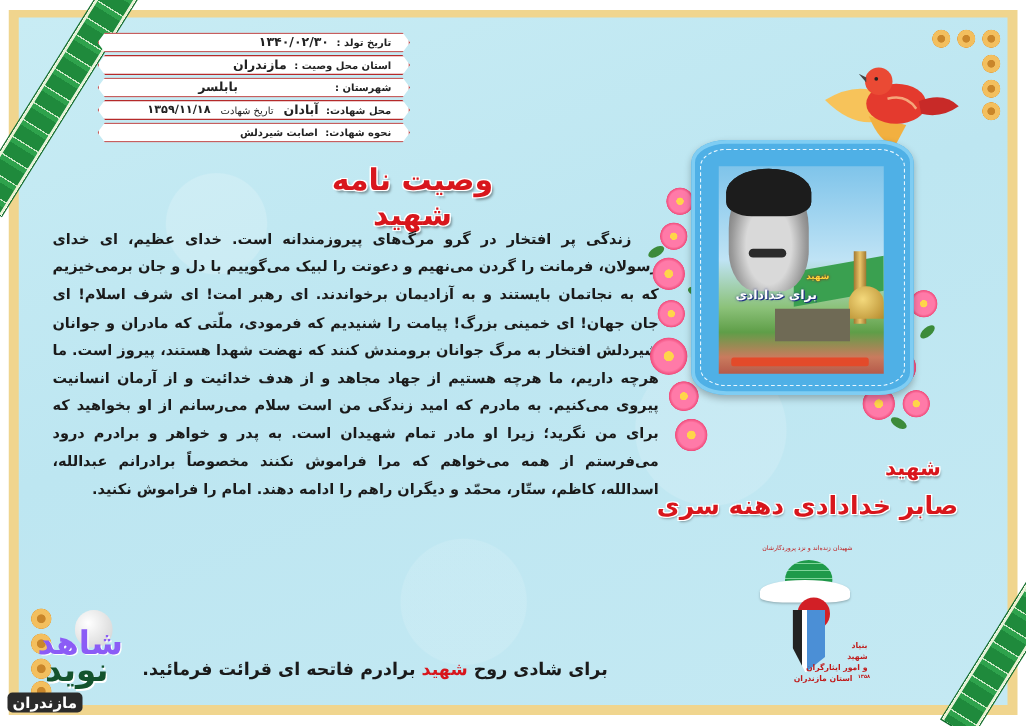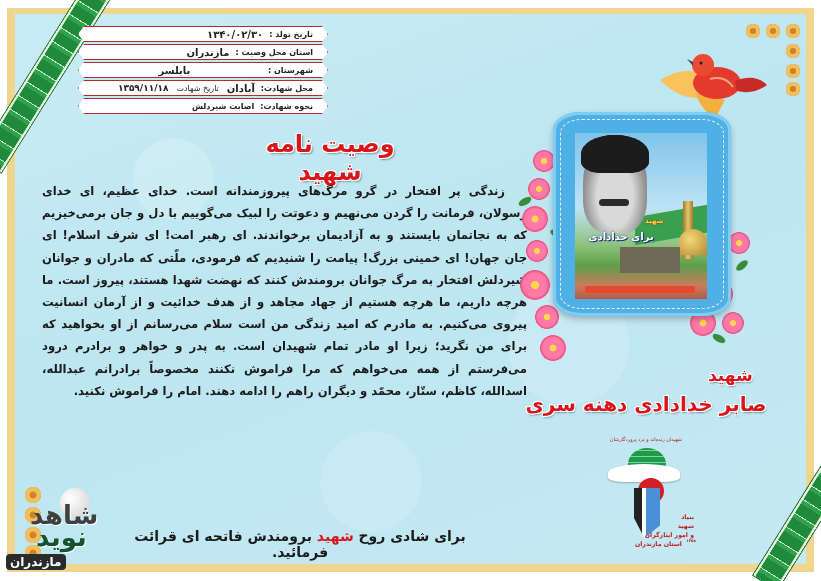--- a/index.html
+++ b/index.html
@@ -180,21 +180,21 @@
     .closing .red { color: #d8161c; }
 
     
     .wm { position: absolute; left: 2px; top: 480px; width: 110px; height: 95px; }
     .wm .rosette { width: 18px; height: 18px; }
     .wm .dove2 {
       position: absolute; left: 58px; top: 8px; width: 30px; height: 30px; border-radius: 50% 50% 45% 45%;
       background: radial-gradient(circle at 35% 35%, #ffffff, #cfcfcf);
     }
     .wm .w1 {
-      position: absolute; left: 28px; top: 22px; font-size: 26px; font-weight: bold; color: #404040;
+      position: absolute; left: 28px; top: 22px; font-size: 26px; font-weight: bold; color: #8b5cf6;
       direction: rtl; text-shadow: 1px 1px 0 #fff; line-height: 26px;
     }
     .wm .w2 {
       position: absolute; left: 34px; top: 44px; font-size: 26px; font-weight: bold; color: #14532d;
       direction: rtl; text-shadow: 1px 1px 0 #fff; line-height: 26px;
     }
     .wm .w3 {
       position: absolute; left: 4px; top: 74px; padding: 1px 4px; font-size: 12px; font-weight: bold; color: #fff;
       background: #2b2b2b; border-radius: 4px; direction: rtl;
     }
@@ -303,21 +303,21 @@
   <div class="tulip"></div>
   <div class="stem"></div>
   <div class="ltext" style="top:82px;">بنیاد</div>
   <div class="ltext" style="top:91px;">شهید</div>
   <div class="ltext" style="top:100px;left:36px;width:58px;">و امور ایثارگران</div>
   <div class="ltext" style="top:109px;left:30px;width:52px;">استان مازندران</div>
   <div class="ltext" style="top:106px;left:80px;width:16px;font-size:4px;">۱۳۵۸</div>
 </div>
 
 <div class="closing">
-  <span>برای شادی روح </span><span class="red">شهید</span><span> برومندش فاتحه ای قرائت فرمائید.</span>
+  <span>برای شادی روح </span><span class="red">شهید</span><span> برادرم فاتحه ای قرائت فرمائید.</span>
 </div>
 
 <div class="wm">
   <div class="rosette" style="left:22px;top:6px;"></div>
   <div class="rosette" style="left:22px;top:26px;"></div>
   <div class="rosette" style="left:22px;top:46px;"></div>
   <div class="rosette" style="left:22px;top:64px;"></div>
   <div class="dove2"></div>
   <div class="w1">شاهد</div>
   <div class="w2">نوید</div>

